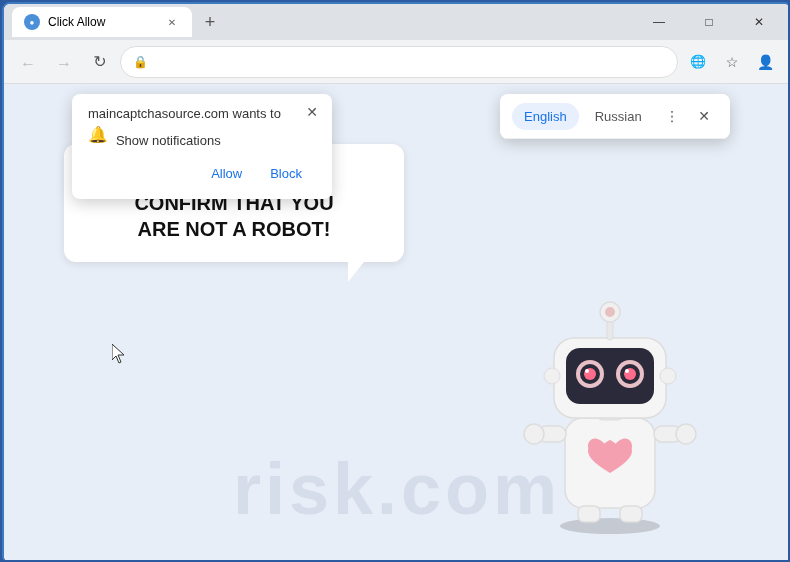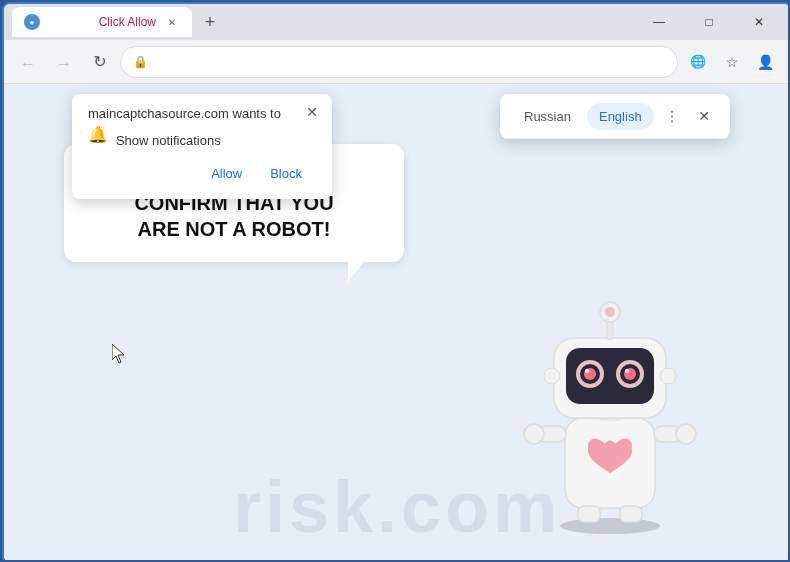--- a/index.html
+++ b/index.html
@@ -63,26 +63,25 @@
       border-radius: 50%;
       display: flex;
       align-items: center;
       justify-content: center;
       font-size: 9px;
       color: white;
     }
 
     .tab-title {
       font-size: 12px;
-      color: #be185d;
+      color: #000000;
       flex: 1;
       overflow: hidden;
       text-overflow: ellipsis;
       white-space: nowrap;
-      text-align: right;
     }
 
     .tab-close {
       width: 16px;
       height: 16px;
       border-radius: 50%;
       display: flex;
       align-items: center;
       justify-content: center;
       font-size: 10px;
@@ -181,21 +180,21 @@
     .page-content {
       flex: 1;
       position: relative;
       background: #e8eef7;
       overflow: hidden;
     }
 
     
     .watermark {
       position: absolute;
-      bottom: 14px;
+      bottom: 32px;
       left: 50%;
       transform: translateX(-50%);
       font-size: 72px;
       font-weight: 900;
       color: rgba(180, 190, 210, 0.35);
       white-space: nowrap;
       letter-spacing: 4px;
       user-select: none;
       z-index: 0;
     }
@@ -454,22 +453,22 @@
         <span class="notif-label">Show notifications</span>
       </div>
       <div class="notif-buttons">
         <button class="btn-allow">Allow</button>
         <button class="btn-block">Block</button>
       </div>
     </div>
 
     <div class="translate-popup">
       <div class="translate-header">
+        <div class="translate-tab active">English</div>
         <div class="translate-tab">Russian</div>
-        <div class="translate-tab active">English</div>
         <div class="translate-actions">
           <div class="translate-action-btn">⋮</div>
           <div class="translate-action-btn">✕</div>
         </div>
       </div>
     </div>
 
     <div class="speech-bubble-area">
       <div class="speech-bubble">
         <div class="main-text">

